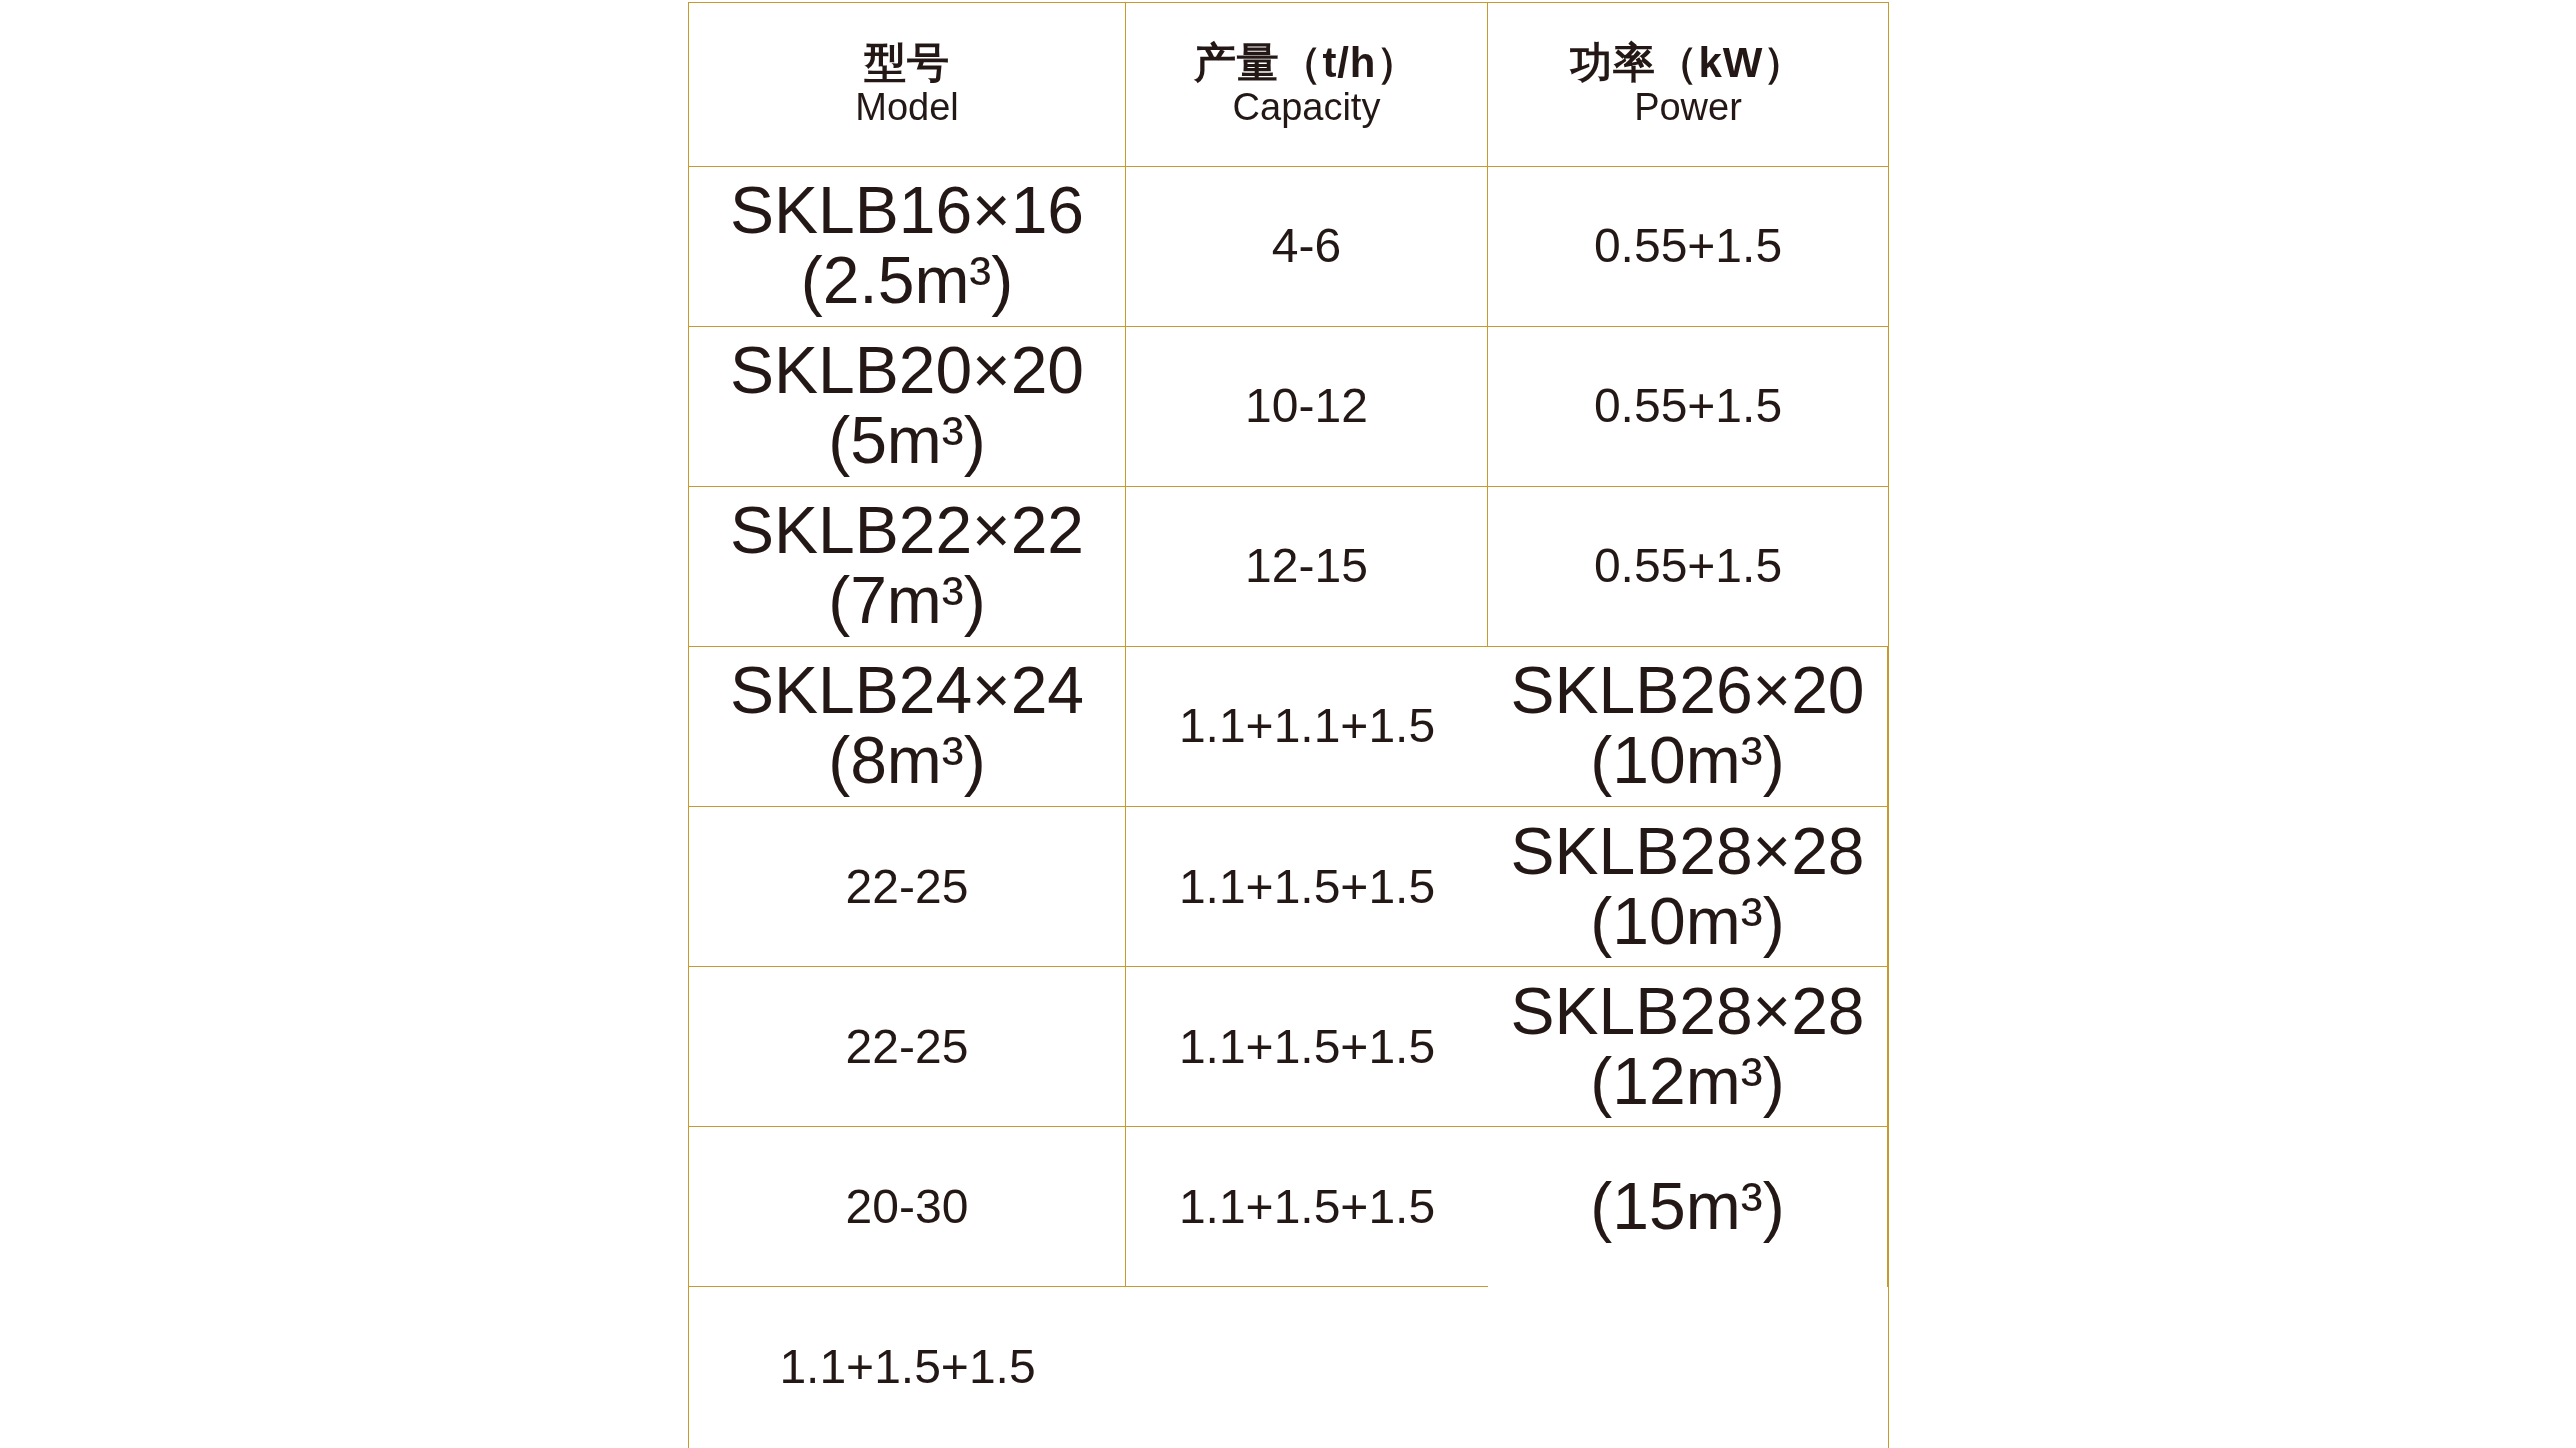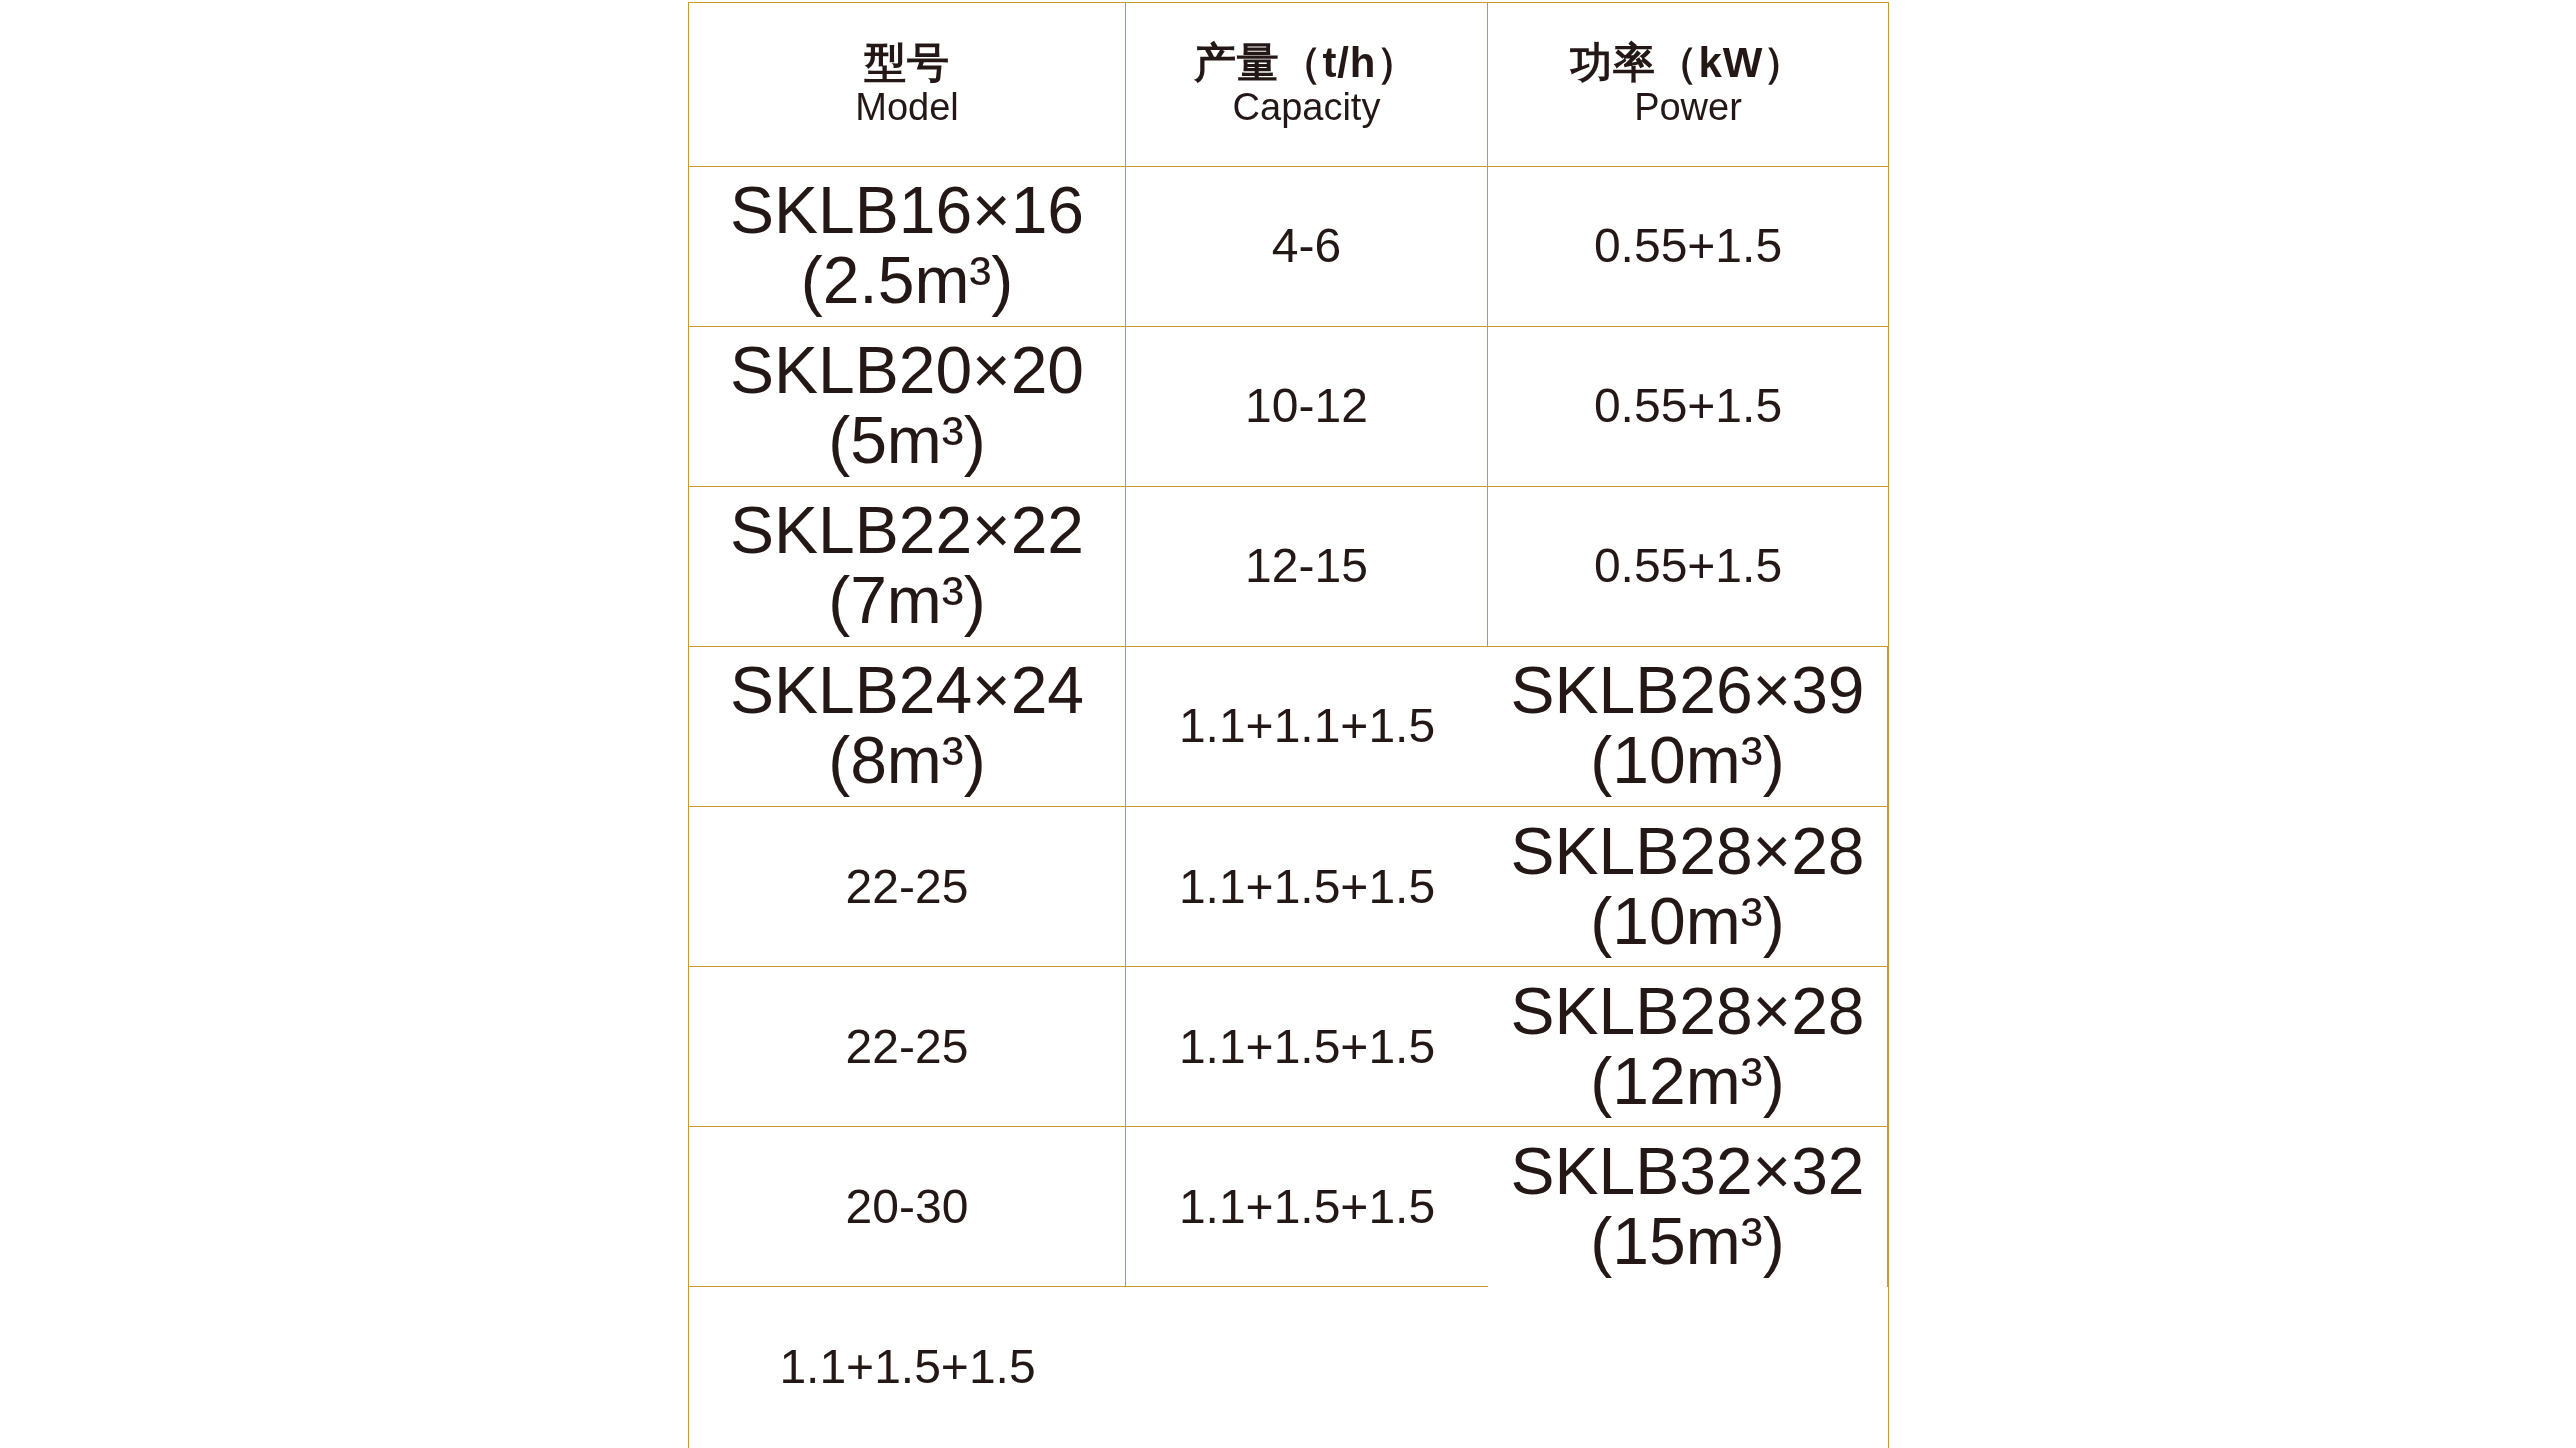--- a/index.html
+++ b/index.html
@@ -118,21 +118,21 @@
 
   <div class="cell c1">
     <span class="model-line">SKLB24×24</span>
     <span class="model-line">(8m³)</span>
   </div>
   <div class="cell c3">
     <span class="num">1.1+1.1+1.5</span>
   </div>
 
   <div class="cell c1">
-    <span class="model-line">SKLB26×39</span>
+    <span class="model-line">SKLB26×20</span>
     <span class="model-line">(10m³)</span>
   </div>
   <div class="cell c2">
     <span class="num">22-25</span>
   </div>
   <div class="cell c3">
     <span class="num">1.1+1.5+1.5</span>
   </div>
 
   <div class="cell c1">
@@ -151,21 +151,20 @@
     <span class="model-line">(12m³)</span>
   </div>
   <div class="cell c2">
     <span class="num">20-30</span>
   </div>
   <div class="cell c3">
     <span class="num">1.1+1.5+1.5</span>
   </div>
 
   <div class="cell c1 rlast">
-    <span class="model-line">SKLB32×32</span>
     <span class="model-line">(15m³)</span>
   </div>
   <div class="cell c3 rlast">
     <span class="num">1.1+1.5+1.5</span>
   </div>
 
 </div>
 
 
 </body></html>

